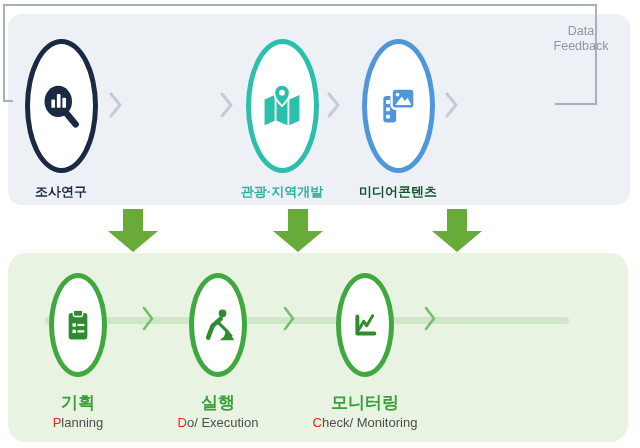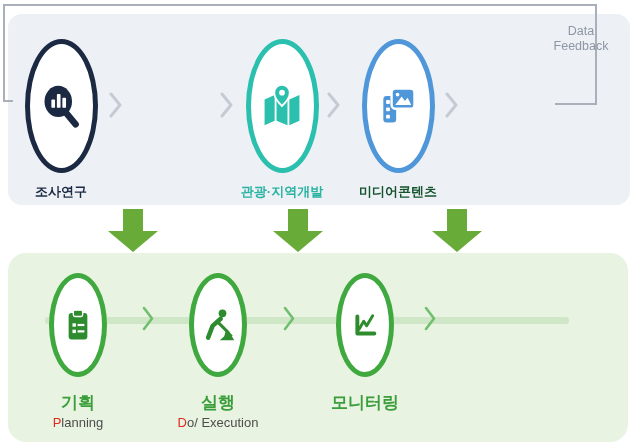--- a/index.html
+++ b/index.html
@@ -169,20 +169,21 @@
   </div>
 
   <div class="b-station" style="left:290px">
     <div class="b-ellipse">
       <svg width="34" height="36" viewBox="0 0 40 40">
         <path d="M11,10 L11,30 L31,30" fill="none" stroke="#2e8b2e" stroke-width="4.6" stroke-linecap="round" stroke-linejoin="round"></path>
         <path d="M13,25 L18.5,15.5 L22,21 L29,9" fill="none" stroke="#2e8b2e" stroke-width="3.4" stroke-linecap="round" stroke-linejoin="round"></path>
       </svg>
     </div>
     <div class="b-ko">모니터링</div>
+    <div class="b-en"><span class="red">C</span><span>heck/ Monitoring</span></div>
   </div>
 
 
   <svg class="chev" style="left:142px; top:306px" width="13" height="25">
     <polyline points="2,2 10,12.5 2,23" fill="none" stroke="#6fbf6f" stroke-width="2.6" stroke-linecap="round" stroke-linejoin="round"></polyline>
     </svg>
   <svg class="chev" style="left:283px; top:306px" width="13" height="25">
     <polyline points="2,2 10,12.5 2,23" fill="none" stroke="#6fbf6f" stroke-width="2.6" stroke-linecap="round" stroke-linejoin="round"></polyline>
     </svg>
   <svg class="chev" style="left:424px; top:306px" width="13" height="25">

